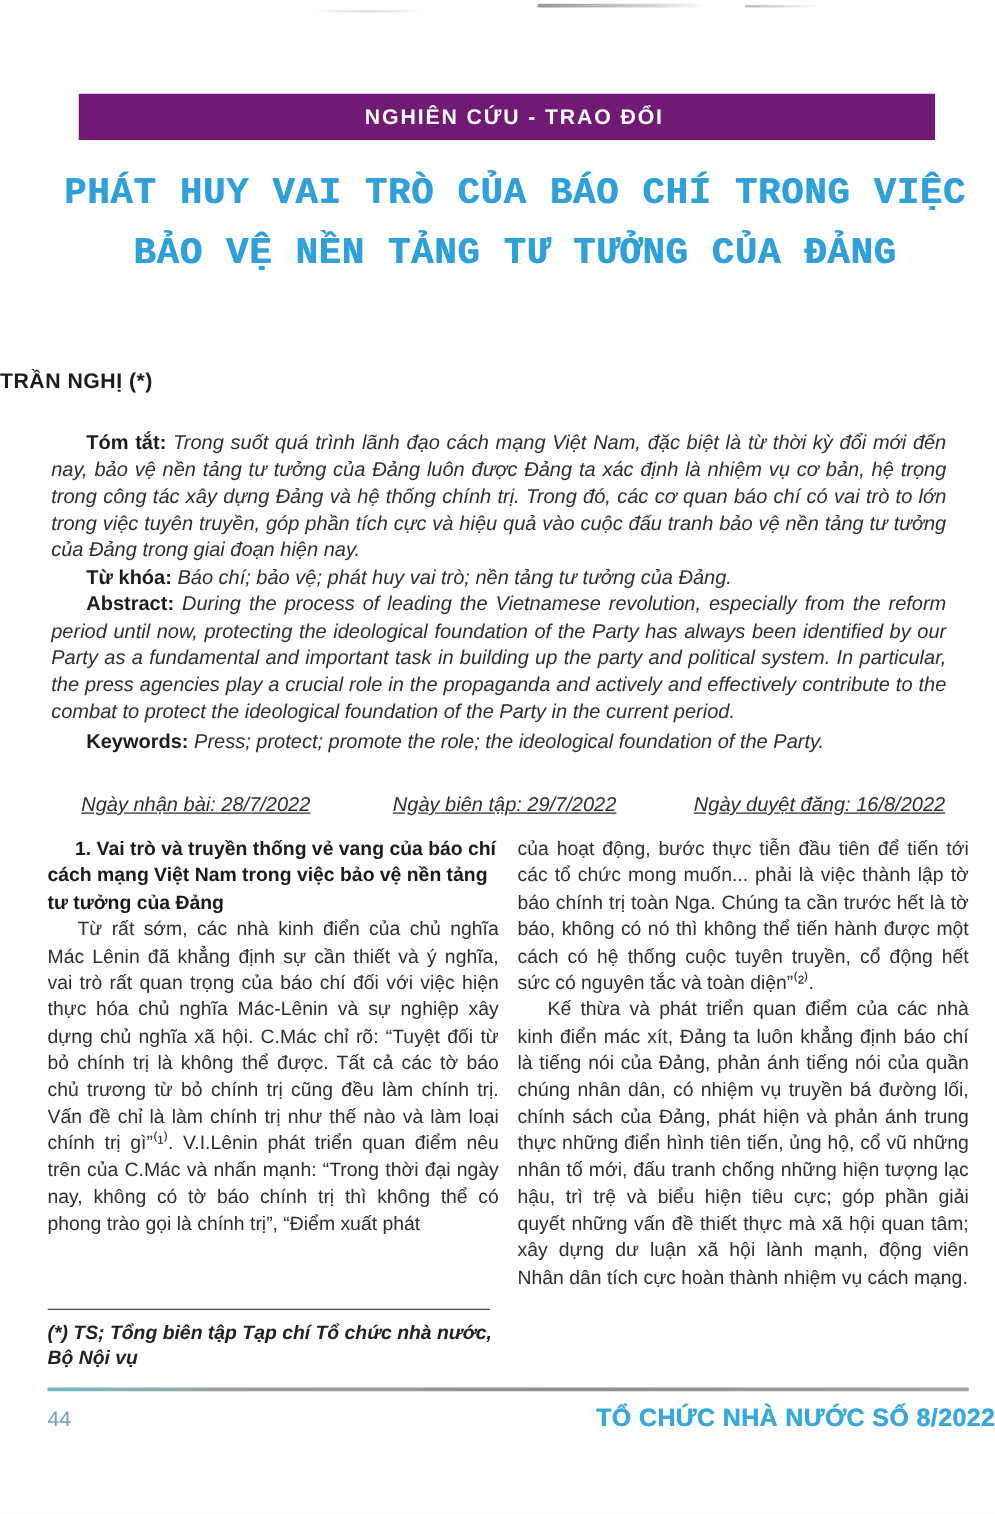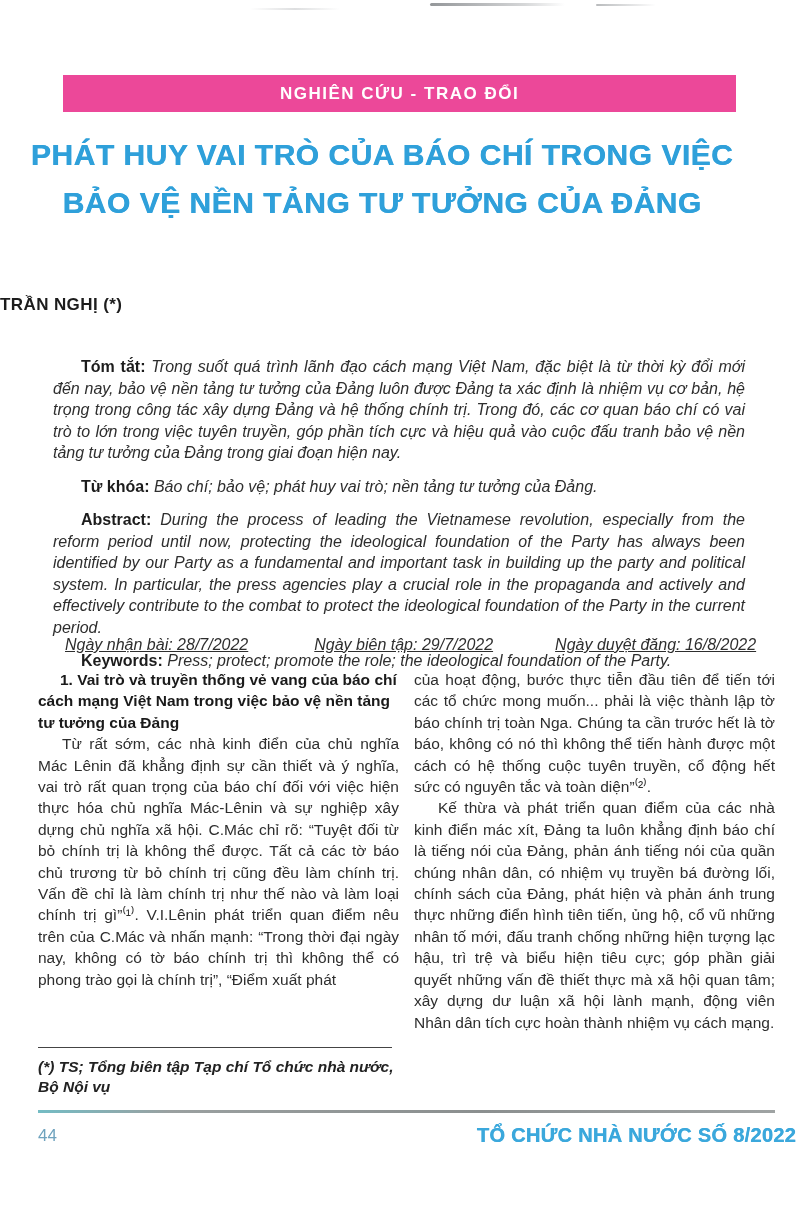--- a/index.html
+++ b/index.html
@@ -16,47 +16,48 @@
   .smudge{position:absolute;border-radius:2px;pointer-events:none;}
   .smudge.s1{top:3px;left:430px;width:135px;height:3px;
     background:linear-gradient(90deg, rgba(60,65,70,.55), rgba(90,95,100,.25) 70%, transparent);}
   .smudge.s2{top:4px;left:596px;width:60px;height:2px;
     background:linear-gradient(90deg, rgba(80,85,90,.4), transparent);}
   .smudge.s3{top:8px;left:250px;width:90px;height:2px;
     background:linear-gradient(90deg, transparent, rgba(120,125,130,.25), transparent);}
 
   .banner{
     position:absolute;top:75px;left:63px;width:673px;height:37px;
-    background:#ec4899;
-    display:flex;align-items:center;justify-content:center;
+    background:#701a75;
+    display:flex;align-items:center;justify-content:center;padding-left:12px;
   }
   .banner span{
     color:#ffffff;font-weight:800;font-size:17px;letter-spacing:1.5px;
   }
 
   .title{
-    position:absolute;top:131px;left:14px;width:736px;
+    position:absolute;top:131px;left:44px;width:736px;
     text-align:center;margin:0;
     color:#2fa0da;font-weight:800;font-size:30px;line-height:48px;
     letter-spacing:.5px;
     text-shadow:.5px 0 0 #2fa0da;
+    font-family:Liberation Mono, monospace;
   }
   .title .line{display:block;}
 
   .author{
     position:absolute;top:295px;left:0;width:100%;
     text-align:left;font-size:17px;font-weight:700;color:#1c1c1c;
     letter-spacing:.4px;
   }
 
   .abstract{
     position:absolute;top:344px;left:41px;width:716px;
     font-size:16px;line-height:21.5px;text-align:justify;
   }
-  .abstract p{margin:12px;text-indent:28px;}
+  .abstract p{margin:0;text-indent:28px;}
   .abstract p.gap{margin-top:2px;}
   .abstract .lbl{font-weight:700;font-style:normal;color:#1c1c1c;}
   .abstract .txt{font-style:italic;}
 
   .dates{
     position:absolute;top:636px;left:41px;width:716px;
     font-size:16px;font-style:italic;
     display:flex;
     text-decoration:underline;
   }

